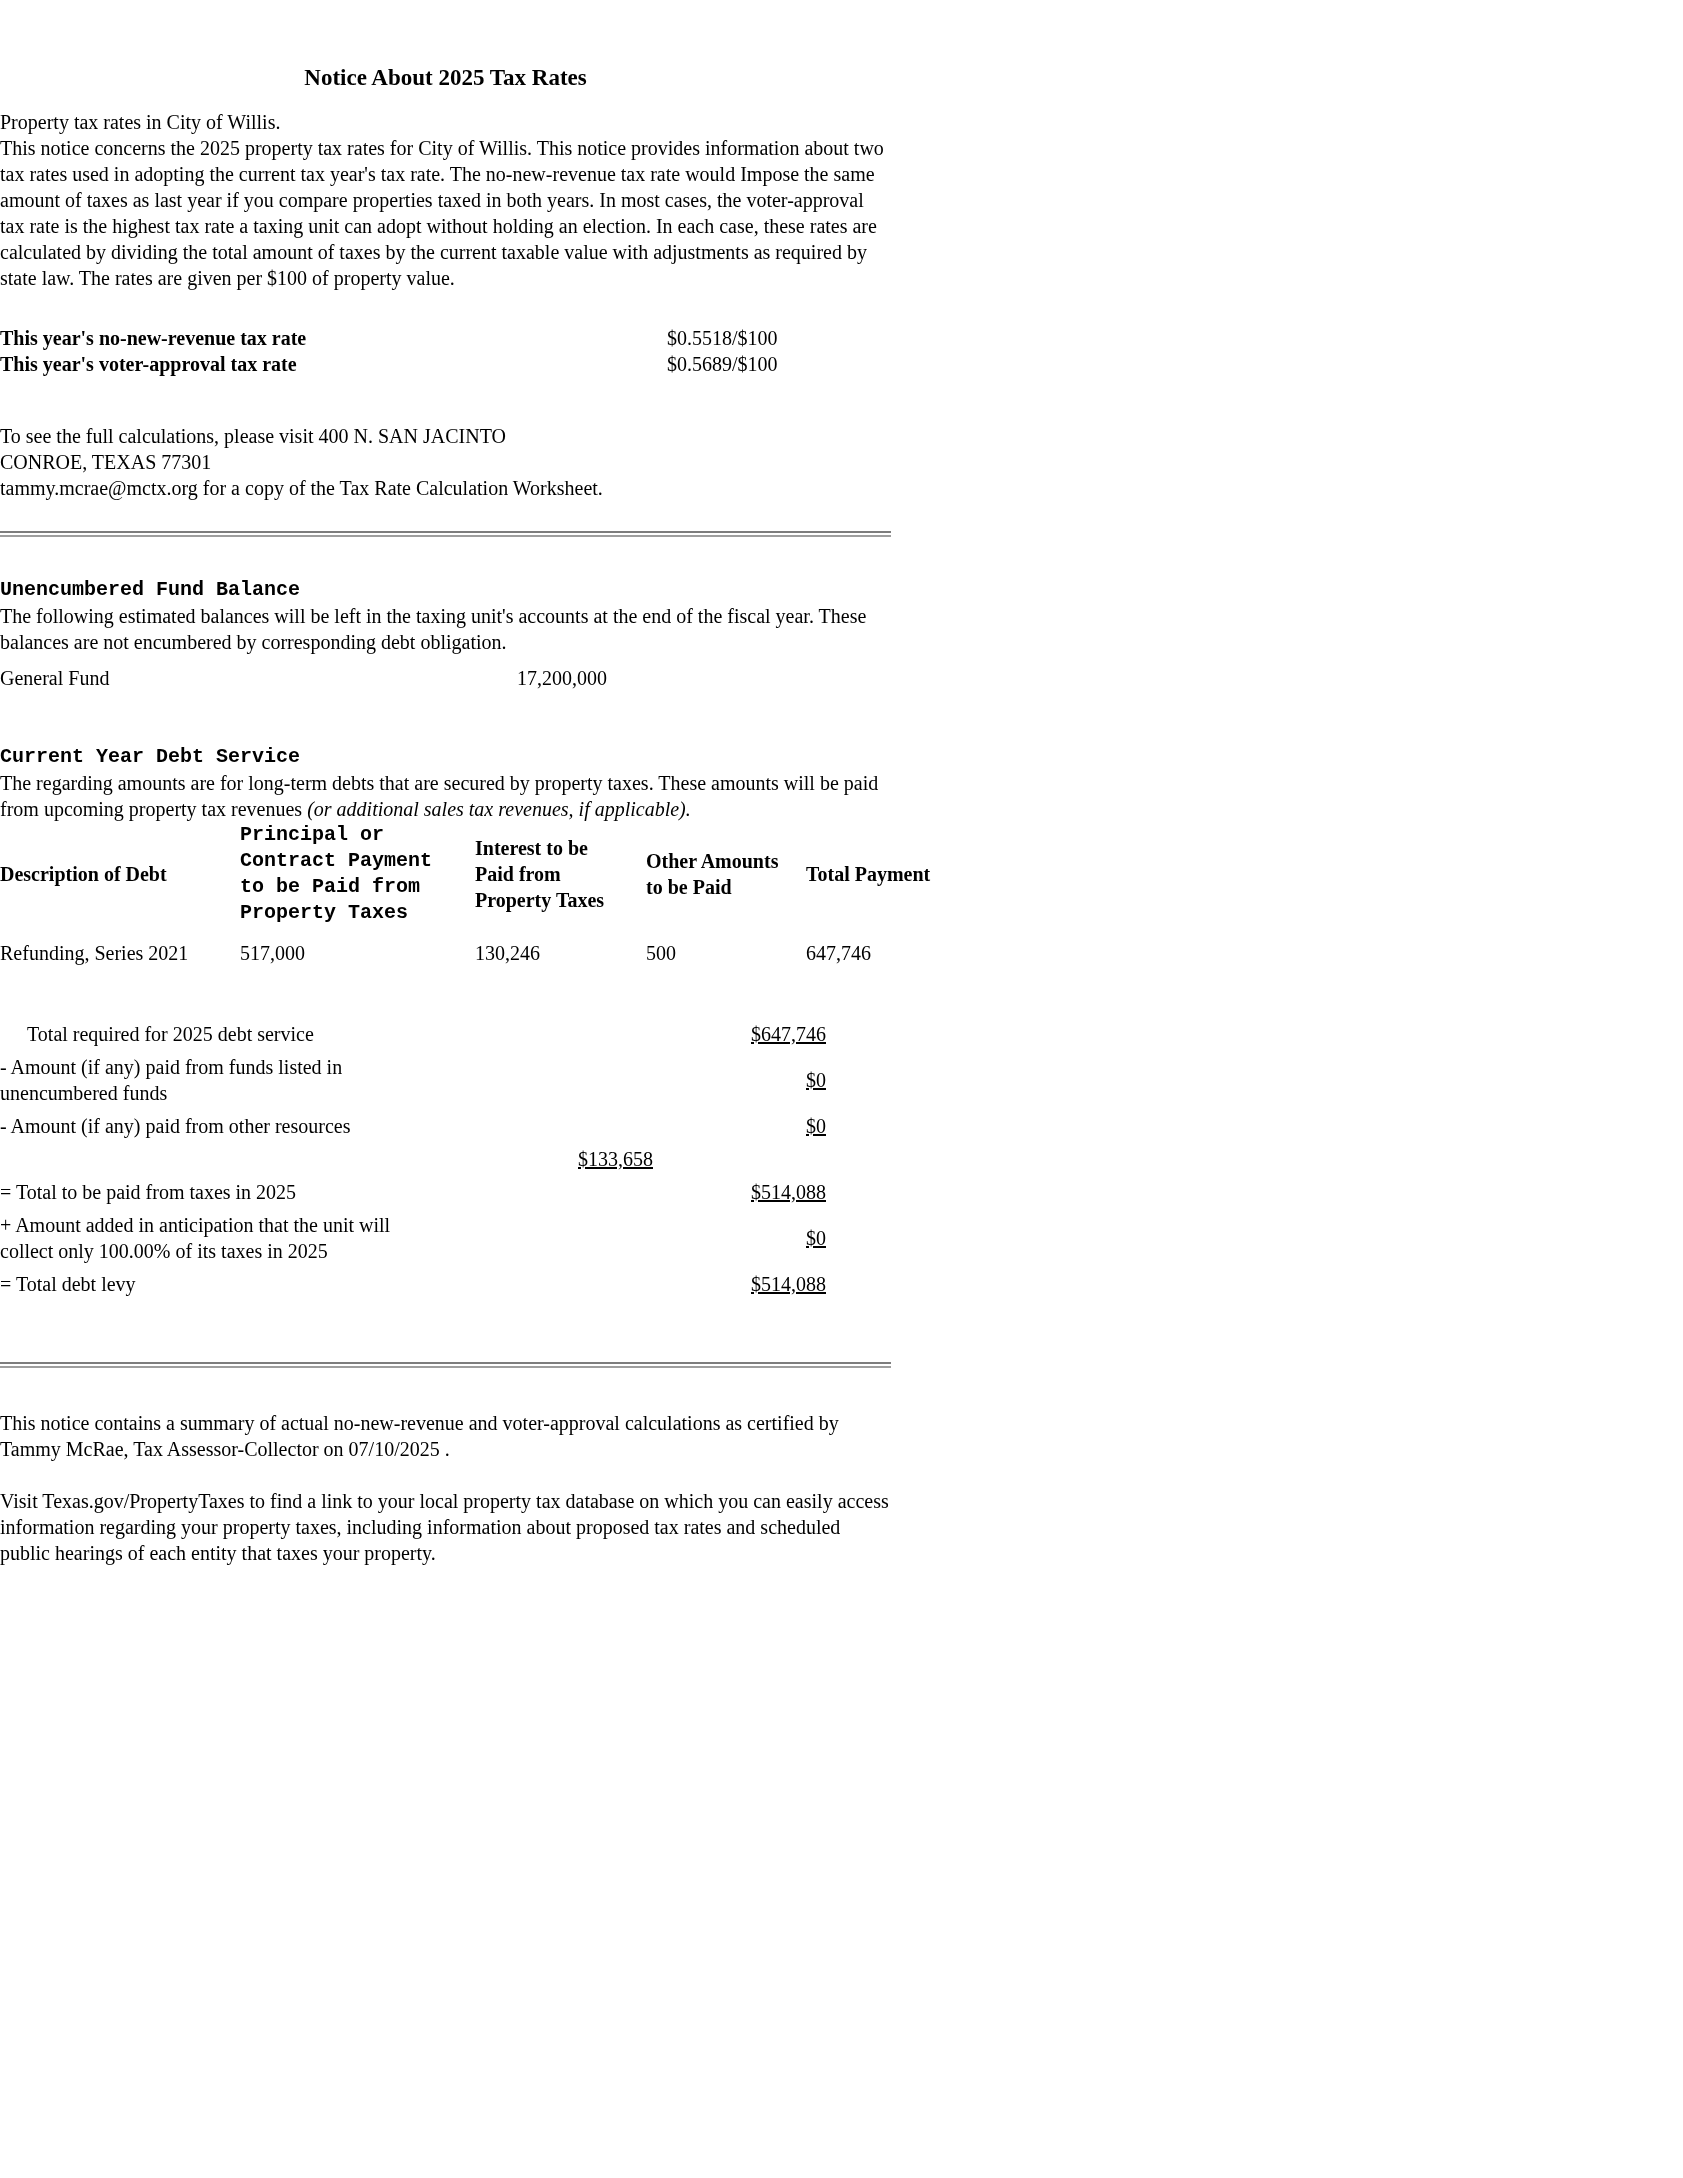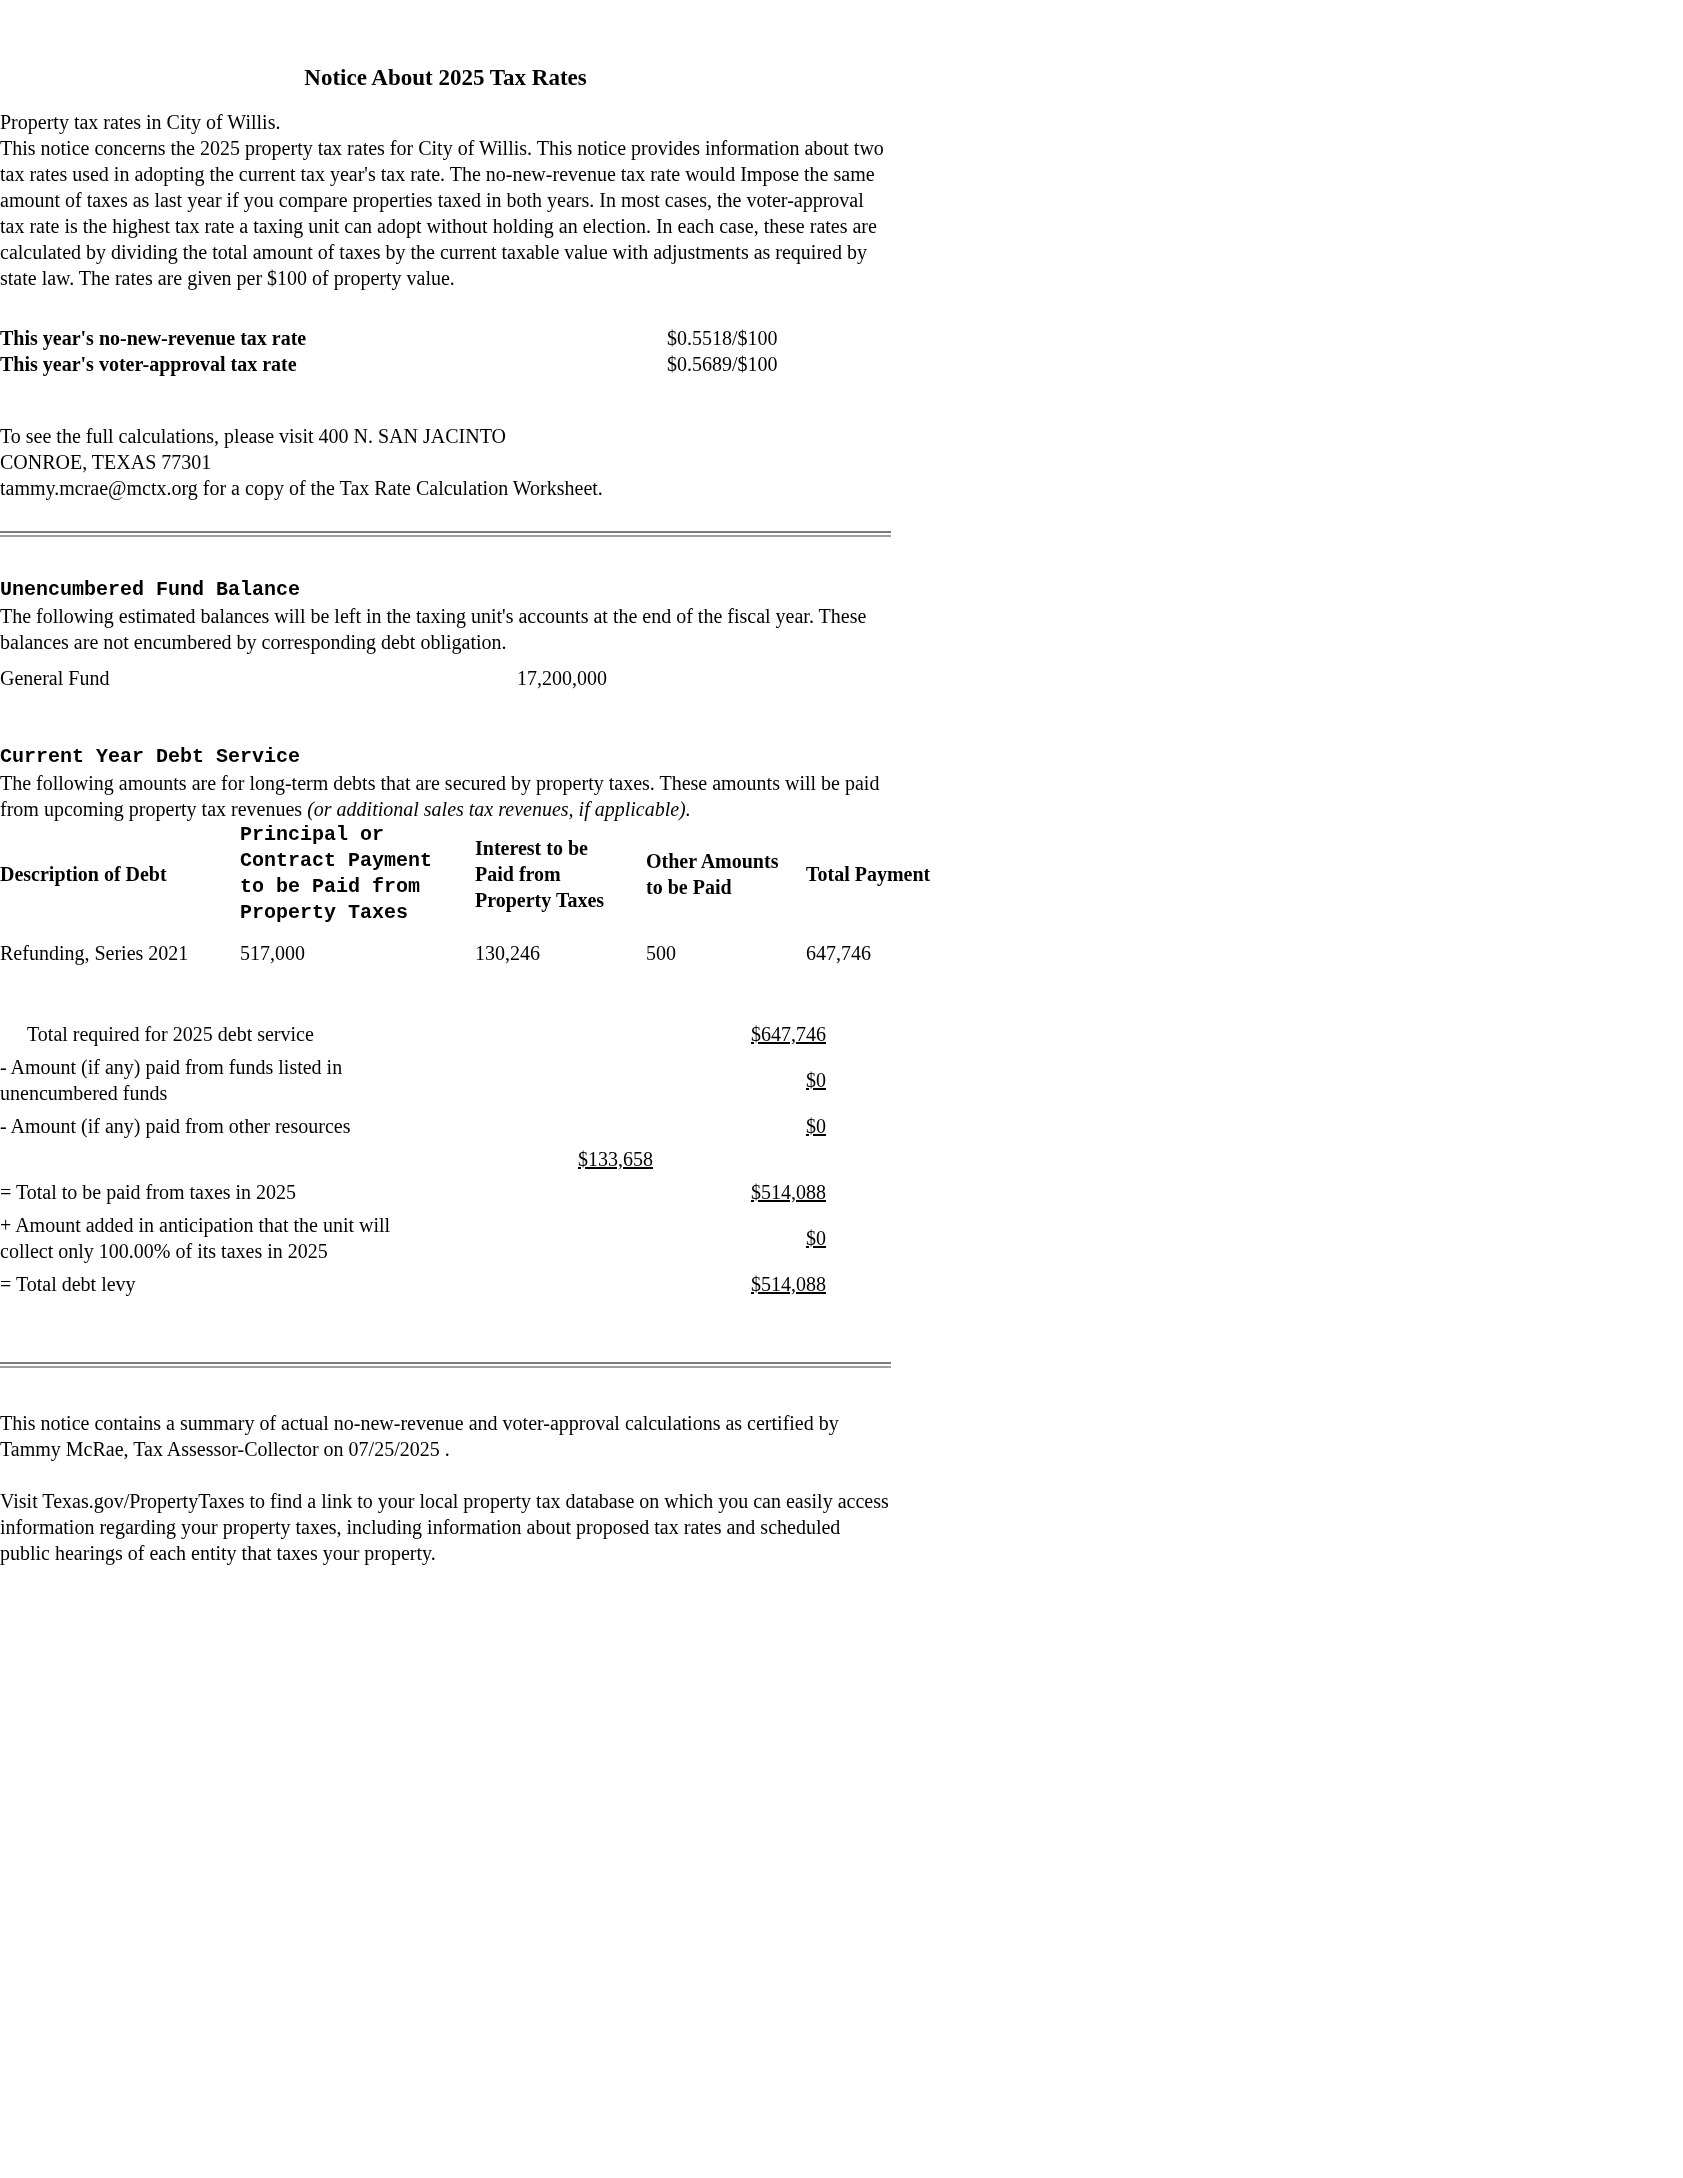--- a/index.html
+++ b/index.html
@@ -105,21 +105,21 @@
 
   <div class="section-heading">Unencumbered Fund Balance</div>
   <div>The following estimated balances will be left in the taxing unit's accounts at the end of the fiscal year. These balances are not encumbered by corresponding debt obligation.</div>
 
   <div class="fund-table-row">
     <span>General Fund</span>
     <span>17,200,000</span>
   </div>
 
   <div class="section-heading heading-cyds">Current Year Debt Service</div>
-  <div><span>The following amounts are for long-term debts that are secured by property taxes. These amounts will be paid from upcoming property tax revenues </span><span class="italic">(or additional sales tax revenues, if applicable).</span></div>
+  <div><span>The regarding amounts are for long-term debts that are secured by property taxes. These amounts will be paid from upcoming property tax revenues </span><span class="italic">(or additional sales tax revenues, if applicable).</span></div>
 
   <div class="debt-header">
     <span>Description of Debt</span>
     <span class="hw2">Principal or Contract Payment to be Paid from Property Taxes</span>
     <span class="hw3">Interest to be Paid from Property Taxes</span>
     <span class="hw4">Other Amounts to be Paid</span>
     <span class="hw5">Total Payment</span>
   </div>
   <div class="debt-row">
     <span>Refunding, Series 2021</span>
@@ -154,17 +154,17 @@
       <span class="summary-value">$0</span>
     </div>
     <div class="summary-row">
       <span>= Total debt levy</span>
       <span class="summary-value">$514,088</span>
     </div>
   </div>
 
   <div class="divider divider2"></div>
 
-  <div class="p-cert">This notice contains a summary of actual no-new-revenue and voter-approval calculations as certified by Tammy McRae, Tax Assessor-Collector on 07/25/2025 .</div>
+  <div class="p-cert">This notice contains a summary of actual no-new-revenue and voter-approval calculations as certified by Tammy McRae, Tax Assessor-Collector on 07/10/2025 .</div>
   <div class="p-visit">Visit Texas.gov/PropertyTaxes to find a link to your local property tax database on which you can easily access information regarding your property taxes, including information about proposed tax rates and scheduled public hearings of each entity that taxes your property.</div>
 
 </div>
 
 
 </body></html>

